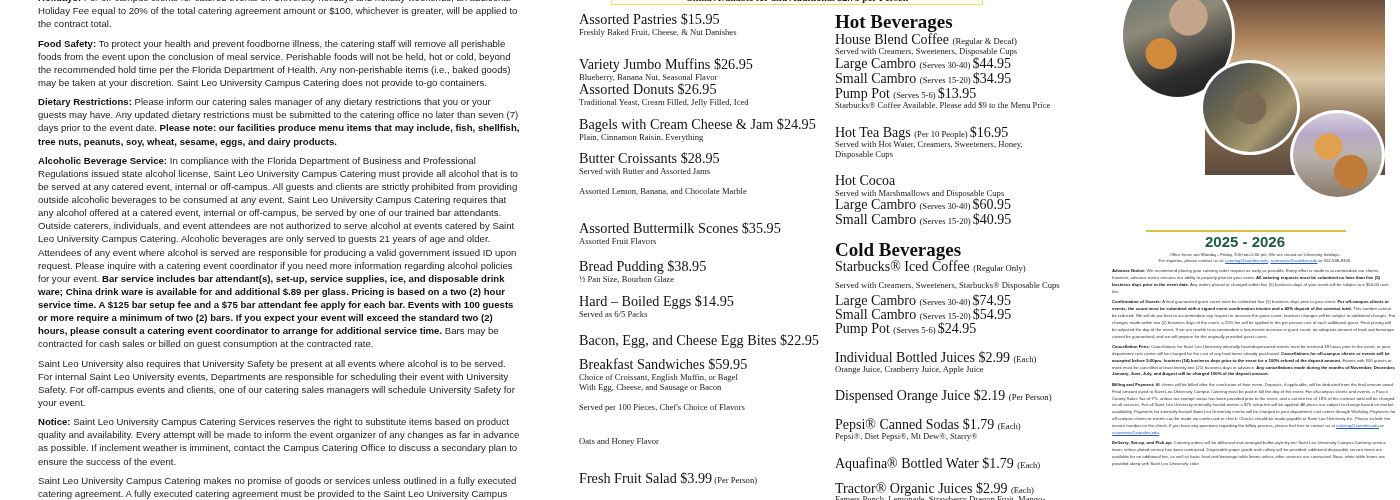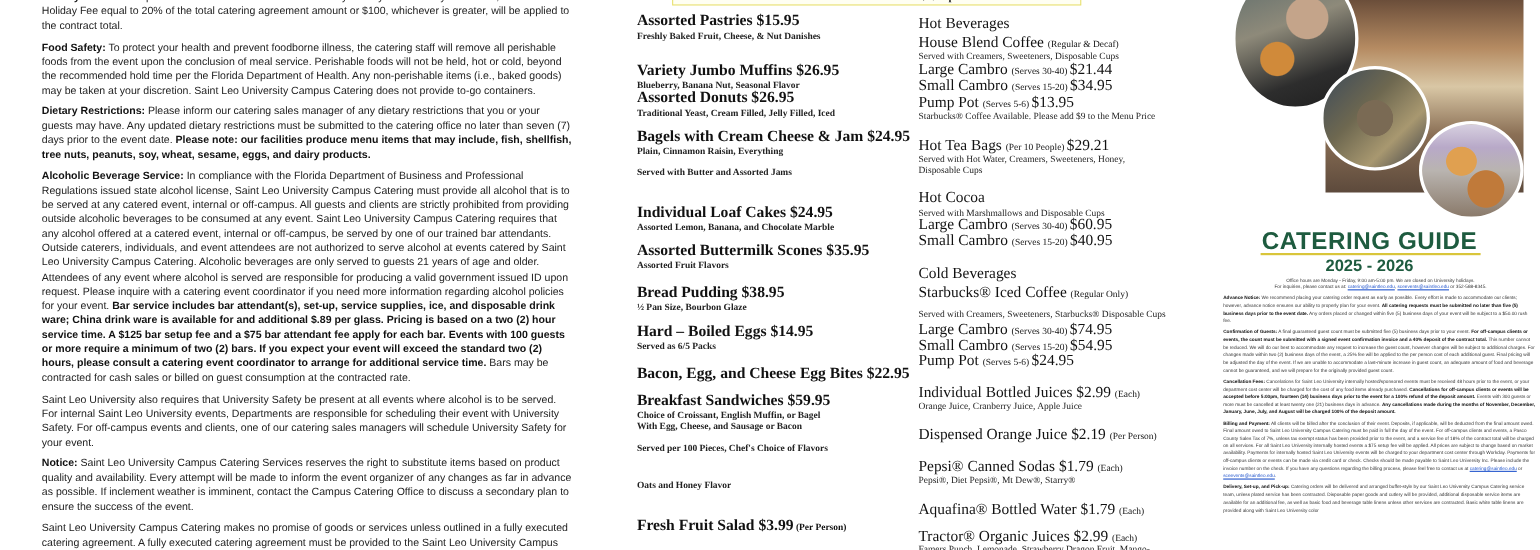--- a/index.html
+++ b/index.html
@@ -18,31 +18,31 @@
   .menu-col {
     position: absolute; left: 579px; top: 0; width: 252px;
     font-family: "Liberation Serif", serif; color: #111;
   }
   .china-banner {
     position: absolute; left: 611px; top: -10px; width: 372px; height: 15px;
     border: 1px solid #e8e070; background: #fffff2;
     font-family: "Liberation Serif", serif; font-size: 10px; font-weight: bold; text-align: center;
     line-height: 14px; color: #222; overflow: hidden;
   }
-  .menu-item { position: absolute; left: 0; width: 252px; font-weight: bold; }
+  .menu-item { position: absolute; left: 0; width: 252px; }
   .mi-title { font-size: 14.2px; line-height: 15px; white-space: nowrap; }
   .mi-desc { font-size: 8.6px; line-height: 10.2px; white-space: nowrap; color: #222; }
   .mi-small { font-size: 8.6px; }
 
   
   .bev-col {
     position: absolute; left: 835px; top: 0; width: 260px;
     font-family: "Liberation Serif", serif; color: #111;
   }
-  .bev-heading { position: absolute; left: 0; font-size: 14px; font-weight: normal; line-height: 20px; white-space: nowrap; }
+  .bev-heading { position: absolute; left: 0; font-size: 19px; font-weight: bold; line-height: 20px; white-space: nowrap; }
   .bev-line { position: absolute; left: 0; white-space: nowrap; }
   .bl-big { font-size: 14px; line-height: 15px; }
   .bl-small { font-size: 8.6px; line-height: 10px; color: #222; }
   .bl-paren { font-size: 8.6px; }
   .bl-wrap { white-space: normal; width: 225px; }
 
   
   .guide-col { position: absolute; left: 1110px; top: 0; width: 290px; height: 500px; }
   .photo-collage { position: absolute; left: 0; top: 0; width: 290px; height: 200px; overflow: hidden; }
   .photo-bg {
@@ -119,24 +119,24 @@
   </div>
   <div class="menu-item" style="top:82px">
     <div class="mi-title">Assorted Donuts $26.95</div>
     <div class="mi-desc">Traditional Yeast, Cream Filled, Jelly Filled, Iced</div>
   </div>
   <div class="menu-item" style="top:117px">
     <div class="mi-title">Bagels with Cream Cheese &amp; Jam $24.95</div>
     <div class="mi-desc">Plain, Cinnamon Raisin, Everything</div>
   </div>
   <div class="menu-item" style="top:151px">
+    <div class="mi-title">Butter Croissants $28.95</div>
     <div class="mi-desc">Served with Butter and Assorted Jams</div>
   </div>
   <div class="menu-item" style="top:186px">
-    <div class="mi-title">Individual Loaf Cakes $24.95</div>
     <div class="mi-desc">Assorted Lemon, Banana, and Chocolate Marble</div>
   </div>
   <div class="menu-item" style="top:221px">
     <div class="mi-title">Assorted Buttermilk Scones $35.95</div>
     <div class="mi-desc">Assorted Fruit Flavors</div>
   </div>
   <div class="menu-item" style="top:259px">
     <div class="mi-title">Bread Pudding $38.95</div>
     <div class="mi-desc">½ Pan Size, Bourbon Glaze</div>
   </div>
@@ -161,26 +161,26 @@
   <div class="menu-item" style="top:471px">
     <div class="mi-title"><span>Fresh Fruit Salad $3.99</span><span class="mi-small"> (Per Person)</span></div>
   </div>
 </div>
 
 <div class="bev-col">
   <div class="bev-heading" style="top:12px">Hot Beverages</div>
 
   <div class="bev-line bl-big" style="top:32px"><span>House Blend Coffee </span><span class="bl-paren">(Regular &amp; Decaf)</span></div>
   <div class="bev-line bl-small" style="top:46px">Served with Creamers, Sweeteners, Disposable Cups</div>
-  <div class="bev-line bl-big" style="top:56px"><span>Large Cambro </span><span class="bl-paren">(Serves 30-40) </span><span>$21.44</span></div>
+  <div class="bev-line bl-big" style="top:56px"><span>Large Cambro </span><span class="bl-paren">(Serves 30-40) </span><span>$44.95</span></div>
   <div class="bev-line bl-big" style="top:71px"><span>Small Cambro </span><span class="bl-paren">(Serves 15-20) </span><span>$34.95</span></div>
   <div class="bev-line bl-big" style="top:86px"><span>Pump Pot </span><span class="bl-paren">(Serves 5-6) </span><span>$13.95</span></div>
   <div class="bev-line bl-small" style="top:100px">Starbucks® Coffee Available. Please add $9 to the Menu Price</div>
 
-  <div class="bev-line bl-big" style="top:125px"><span>Hot Tea Bags </span><span class="bl-paren">(Per 10 People) </span><span>$29.21</span></div>
+  <div class="bev-line bl-big" style="top:125px"><span>Hot Tea Bags </span><span class="bl-paren">(Per 10 People) </span><span>$16.95</span></div>
   <div class="bev-line bl-small bl-wrap" style="top:139px">Served with Hot Water, Creamers, Sweeteners, Honey, Disposable Cups</div>
 
   <div class="bev-line bl-big" style="top:173px">Hot Cocoa</div>
   <div class="bev-line bl-small" style="top:188px">Served with Marshmallows and Disposable Cups</div>
   <div class="bev-line bl-big" style="top:197px"><span>Large Cambro </span><span class="bl-paren">(Serves 30-40) </span><span>$60.95</span></div>
   <div class="bev-line bl-big" style="top:212px"><span>Small Cambro </span><span class="bl-paren">(Serves 15-20) </span><span>$40.95</span></div>
 
   <div class="bev-heading" style="top:240px">Cold Beverages</div>
   <div class="bev-line bl-big" style="top:259px"><span>Starbucks® Iced Coffee </span><span class="bl-paren">(Regular Only)</span></div>
   <div class="bev-line bl-small bl-wrap" style="top:280px">Served with Creamers, Sweeteners, Starbucks® Disposable Cups</div>
@@ -199,21 +199,20 @@
 </div>
 
 <div class="guide-col">
   <div class="photo-collage">
     <div class="photo-bg"></div>
     <div class="photo-circle pc-1"></div>
     <div class="photo-circle pc-2"></div>
     <div class="photo-circle pc-3"></div>
   </div>
 
-  <div class="guide-title">CATERING GUIDE</div>
   <div class="guide-rule"></div>
   <div class="guide-year">2025 - 2026</div>
 
   <div class="guide-hours">
     <div>Office hours are Monday - Friday, 9:00 am-5:00 pm. We are closed on University holidays.</div>
     <div><span>For inquiries, please contact us at: </span><span class="guide-link">catering@saintleo.edu</span><span>, </span><span class="guide-link">sceevents@saintleo.edu</span><span> or 352-588-8345.</span></div>
   </div>
 
   <div class="guide-body">
     <p><b>Advance Notice:</b><span> We recommend placing your catering order request as early as possible. Every effort is made to accommodate our clients; however, advance notice ensures our ability to properly plan for your event. </span><b>All catering requests must be submitted no later than five (5) business days prior to the event date.</b><span> Any orders placed or changed within five (5) business days of your event will be subject to a $50.00 rush fee.</span></p>

